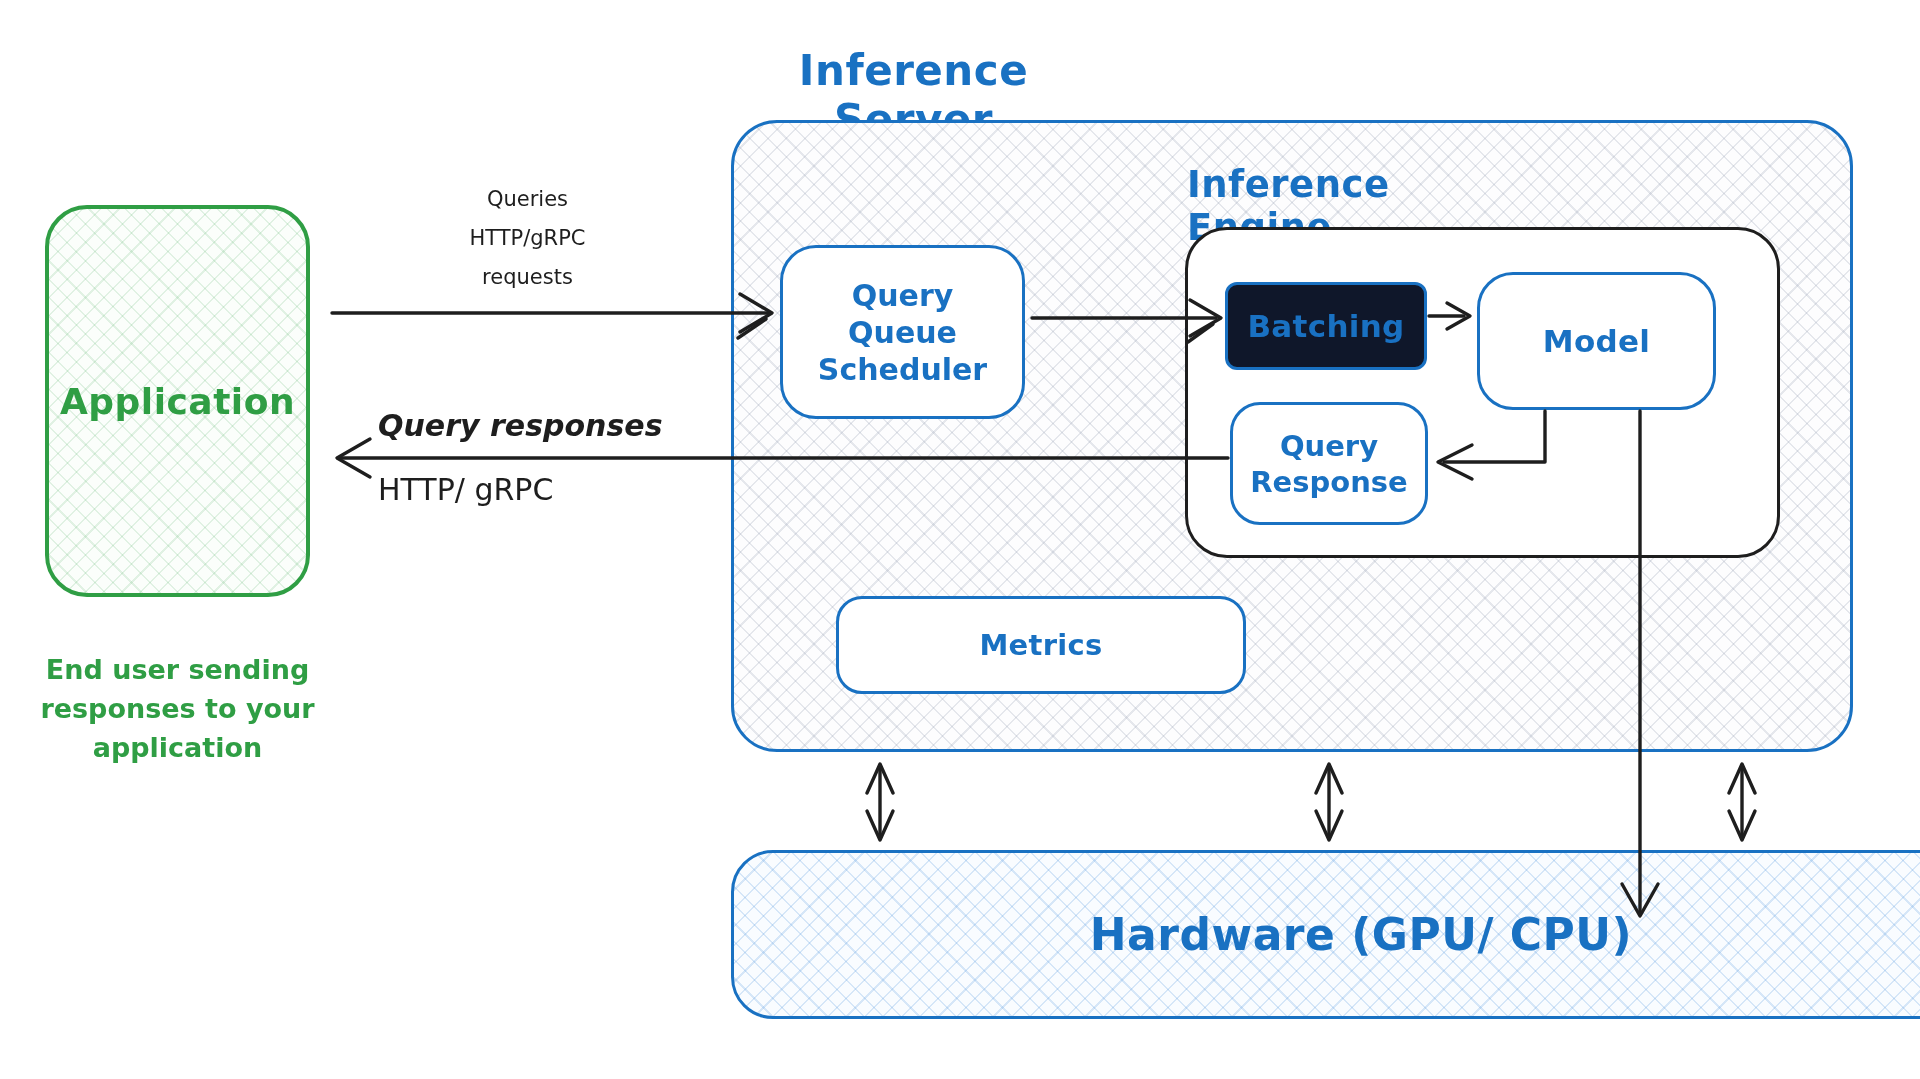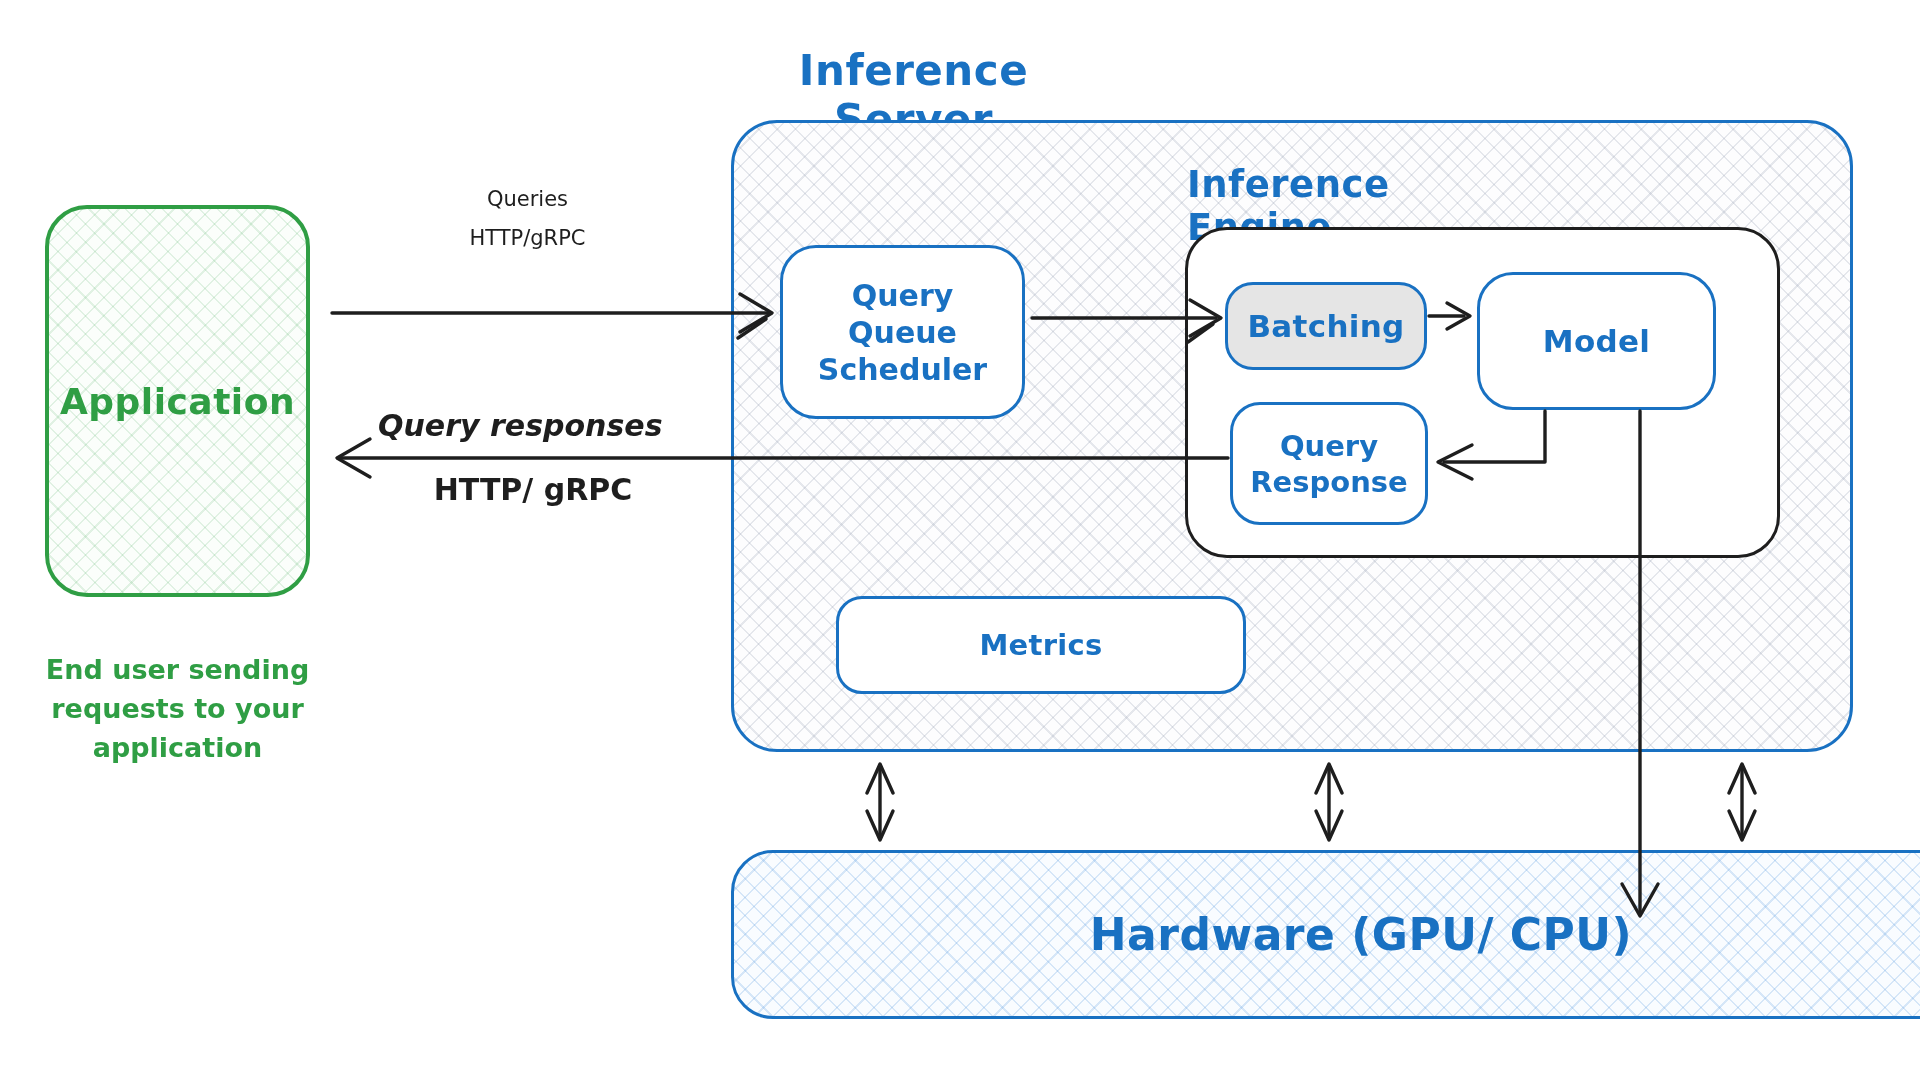--- a/index.html
+++ b/index.html
@@ -38,50 +38,50 @@
 
   .server-box{left:731px;top:120px;width:1122px;height:632px;border:3.5px solid #1971c2;border-radius:46px;}
   .server-title{left:731px;top:46px;width:365px;text-align:center;color:#1971c2;font-size:42px;font-weight:bold;letter-spacing:.5px;}
 
   .qqs-box{left:780px;top:245px;width:245px;height:174px;border:3.5px solid #1971c2;border-radius:36px;background:#ffffff;}
   .qqs-text{color:#1971c2;font-size:30px;font-weight:bold;line-height:37px;}
 
   .engine-box{left:1185px;top:227px;width:595px;height:331px;border:3.5px solid #1e1e1e;border-radius:42px;background:#ffffff;}
   .engine-title{left:1187px;top:163px;width:310px;text-align:left;color:#1971c2;font-size:37px;font-weight:bold;letter-spacing:.5px;}
 
-  .batching-box{left:1225px;top:282px;width:202px;height:88px;border:3.5px solid #1971c2;border-radius:28px;background:#e5e5e5;}
+  .batching-box{left:1225px;top:282px;width:202px;height:88px;border:3.5px solid #1971c2;border-radius:12px;background:#0f172a;}
   .model-box{left:1477px;top:272px;width:239px;height:138px;border:3.5px solid #1971c2;border-radius:36px;background:#ffffff;}
   .qr-box{left:1230px;top:402px;width:198px;height:123px;border:3.5px solid #1971c2;border-radius:30px;background:#ffffff;}
   .metrics-box{left:820px;top:596px;width:410px;height:98px;border:3.5px solid #1971c2;border-radius:26px;background:#ffffff;margin-left:16px;}
   .blue-label{color:#1971c2;font-size:31px;font-weight:bold;letter-spacing:.3px;}
   .qr-text{color:#1971c2;font-size:29px;font-weight:bold;line-height:36px;}
 
   .hardware-box{left:731px;top:850px;width:1260px;height:169px;border:3.5px solid #1971c2;border-radius:42px;}
   .hardware-label{color:#1971c2;font-size:44px;font-weight:bold;letter-spacing:.5px;}
 
   
   .ink{color:#1e1e1e;}
   .req-label{left:380px;top:180px;width:295px;text-align:center;font-size:21px;font-weight:normal;line-height:39px;}
   .resp-label-top{left:378px;top:408px;width:310px;text-align:left;font-size:30px;font-weight:bold;font-style:italic;}
-  .resp-label-bottom{left:378px;top:472px;width:310px;text-align:center;font-size:30px;font-weight:bold;}
+  .resp-label-bottom{left:378px;top:472px;width:310px;text-align:left;font-size:30px;font-weight:normal;}
 
   svg.arrows{position:absolute;left:0;top:0;width:1920px;height:1079px;pointer-events:none;}
   svg.arrows path{stroke:#1e1e1e;stroke-width:3.4;fill:none;stroke-linecap:round;stroke-linejoin:round;}
 </style>
 </head>
 <body>
 
 <div id="canvas">
 
   <div class="box app-box hatch-green">
     <span class="app-label">Application</span>
   </div>
   <div class="abs app-caption">
     <div>End user sending</div>
-    <div>requests to your</div>
+    <div>responses to your</div>
     <div>application</div>
   </div>
 
   <div class="abs server-title">Inference Server</div>
   <div class="box server-box hatch-gray"></div>
 
   <div class="box qqs-box">
     <div class="qqs-text">
       <div>Query</div>
       <div>Queue</div>
@@ -111,20 +111,21 @@
     <span class="blue-label" style="font-size:29px;">Metrics</span>
   </div>
 
   <div class="box hardware-box hatch-blue">
     <span class="hardware-label">Hardware (GPU/ CPU)</span>
   </div>
 
   <div class="abs req-label ink">
     <div>Queries</div>
     <div>HTTP/gRPC</div>
+    <div>requests</div>
   </div>
   <div class="abs resp-label-top ink">Query responses</div>
   <div class="abs resp-label-bottom ink">HTTP/ gRPC</div>
 
   <svg class="arrows" viewBox="0 0 1920 1079">
 
     <g>
       <path d="M332 313 H770"></path>
       <path d="M740 294 L772 313 L740 332"></path>
       <path d="M738 338 L766 319"></path>

